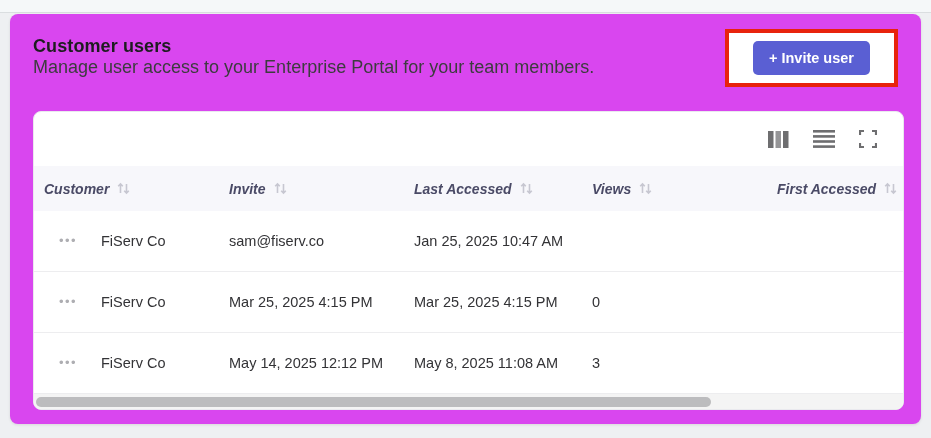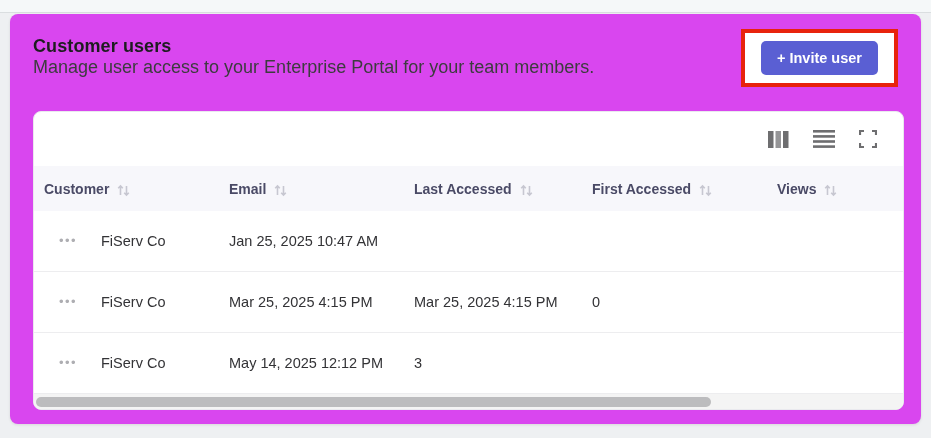--- a/index.html
+++ b/index.html
@@ -18,21 +18,21 @@
     position:absolute; left:10px; top:14px; width:911px; height:410px;
     background:#d946ef; border-radius:8px;
     box-shadow:0 1px 3px rgba(0,0,0,0.10);
     padding:22px 20px 0 23px;
   }
   .card-header { display:flex; justify-content:space-between; align-items:flex-start; }
   .page-title { font-size:18px; font-weight:700; color:#1d1d1f; letter-spacing:0.1px; }
   .page-subtitle { font-size:18px; color:#3c3c3e; }
   .invite-highlight {
     border:4px solid #e8230d;
-    padding:8px 16px;
+    padding:8px 24px;
     margin:-7px 3px 0 0;
     background:#ffffff;
   }
   .invite-btn {
     background:#5a5fd3; color:#ffffff;
     font-family:"Liberation Sans", sans-serif;
     font-size:14.5px; font-weight:700;
     border:none; border-radius:5px;
     padding:9px 16px; cursor:pointer;
   }
@@ -45,21 +45,21 @@
     height:54px; display:flex; align-items:center; justify-content:flex-end;
     gap:24px; padding-right:26px;
   }
   .tool-icon { display:inline-flex; cursor:pointer; }
   .thead {
     display:grid; grid-template-columns:67px 128px 185px 178px 185px 1fr;
     background:#f7f7fb; height:45px; align-items:center;
   }
   .th {
     font-size:14px; font-weight:700; color:#4a4a66;
-    display:flex; align-items:flex-end; gap:8px;
+    display:flex; align-items:center; gap:8px;font-style:italic;
   }
   .th-customer { grid-column:1 / 3; padding-left:10px; }
   .sort-icon { display:inline-flex; }
   .trow {
     display:grid; grid-template-columns:67px 128px 185px 178px 185px 1fr;
     height:61px; align-items:center;
     border-bottom:1px solid #ededef;
     font-size:14.5px; color:#333336;
     background:#fff;
   }
@@ -123,75 +123,77 @@
       <div class="th th-customer">
         <span>Customer</span>
         <span class="sort-icon">
           <svg width="13" height="13" viewBox="0 0 13 13" fill="none" stroke="#c7c7d1" stroke-width="1.6">
             <path d="M3.5 11 V2 M1.2 4.2 L3.5 1.9 L5.8 4.2"></path>
               <path d="M9.5 2 V11 M7.2 8.8 L9.5 11.1 L11.8 8.8"></path>
           </svg>
         </span>
       </div>
       <div class="th">
-        <span>Email</span>
+        <span>Invite</span>
         <span class="sort-icon">
           <svg width="13" height="13" viewBox="0 0 13 13" fill="none" stroke="#c7c7d1" stroke-width="1.6">
             <path d="M3.5 11 V2 M1.2 4.2 L3.5 1.9 L5.8 4.2"></path>
               <path d="M9.5 2 V11 M7.2 8.8 L9.5 11.1 L11.8 8.8"></path>
           </svg>
         </span>
       </div>
       <div class="th">
         <span>Last Accessed</span>
         <span class="sort-icon">
           <svg width="13" height="13" viewBox="0 0 13 13" fill="none" stroke="#c7c7d1" stroke-width="1.6">
             <path d="M3.5 11 V2 M1.2 4.2 L3.5 1.9 L5.8 4.2"></path>
               <path d="M9.5 2 V11 M7.2 8.8 L9.5 11.1 L11.8 8.8"></path>
           </svg>
         </span>
       </div>
       <div class="th">
+        <span>Views</span>
+        <span class="sort-icon">
+          <svg width="13" height="13" viewBox="0 0 13 13" fill="none" stroke="#c7c7d1" stroke-width="1.6">
+            <path d="M3.5 11 V2 M1.2 4.2 L3.5 1.9 L5.8 4.2"></path>
+              <path d="M9.5 2 V11 M7.2 8.8 L9.5 11.1 L11.8 8.8"></path>
+          </svg>
+        </span>
+      </div>
+      <div class="th">
         <span>First Accessed</span>
-        <span class="sort-icon">
-          <svg width="13" height="13" viewBox="0 0 13 13" fill="none" stroke="#c7c7d1" stroke-width="1.6">
-            <path d="M3.5 11 V2 M1.2 4.2 L3.5 1.9 L5.8 4.2"></path>
-              <path d="M9.5 2 V11 M7.2 8.8 L9.5 11.1 L11.8 8.8"></path>
-          </svg>
-        </span>
-      </div>
-      <div class="th">
-        <span>Views</span>
         <span class="sort-icon">
           <svg width="13" height="13" viewBox="0 0 13 13" fill="none" stroke="#c7c7d1" stroke-width="1.6">
             <path d="M3.5 11 V2 M1.2 4.2 L3.5 1.9 L5.8 4.2"></path>
               <path d="M9.5 2 V11 M7.2 8.8 L9.5 11.1 L11.8 8.8"></path>
           </svg>
         </span>
       </div>
     </div>
 
     <div class="trow">
       <div class="row-menu">•••</div>
       <div>FiServ Co</div>
+      <div>sam@fiserv.co</div>
       <div>Jan 25, 2025 10:47 AM</div>
     </div>
 
     <div class="trow">
       <div class="row-menu">•••</div>
       <div>FiServ Co</div>
       <div>Mar 25, 2025 4:15 PM</div>
       <div>Mar 25, 2025 4:15 PM</div>
       <div>0</div>
     </div>
 
     <div class="trow">
       <div class="row-menu">•••</div>
       <div>FiServ Co</div>
       <div>May 14, 2025 12:12 PM</div>
+      <div>May 8, 2025 11:08 AM</div>
       <div>3</div>
     </div>
 
     <div class="scroll-track">
       <div class="scroll-thumb"></div>
     </div>
 
   </div>
 </div>
 

